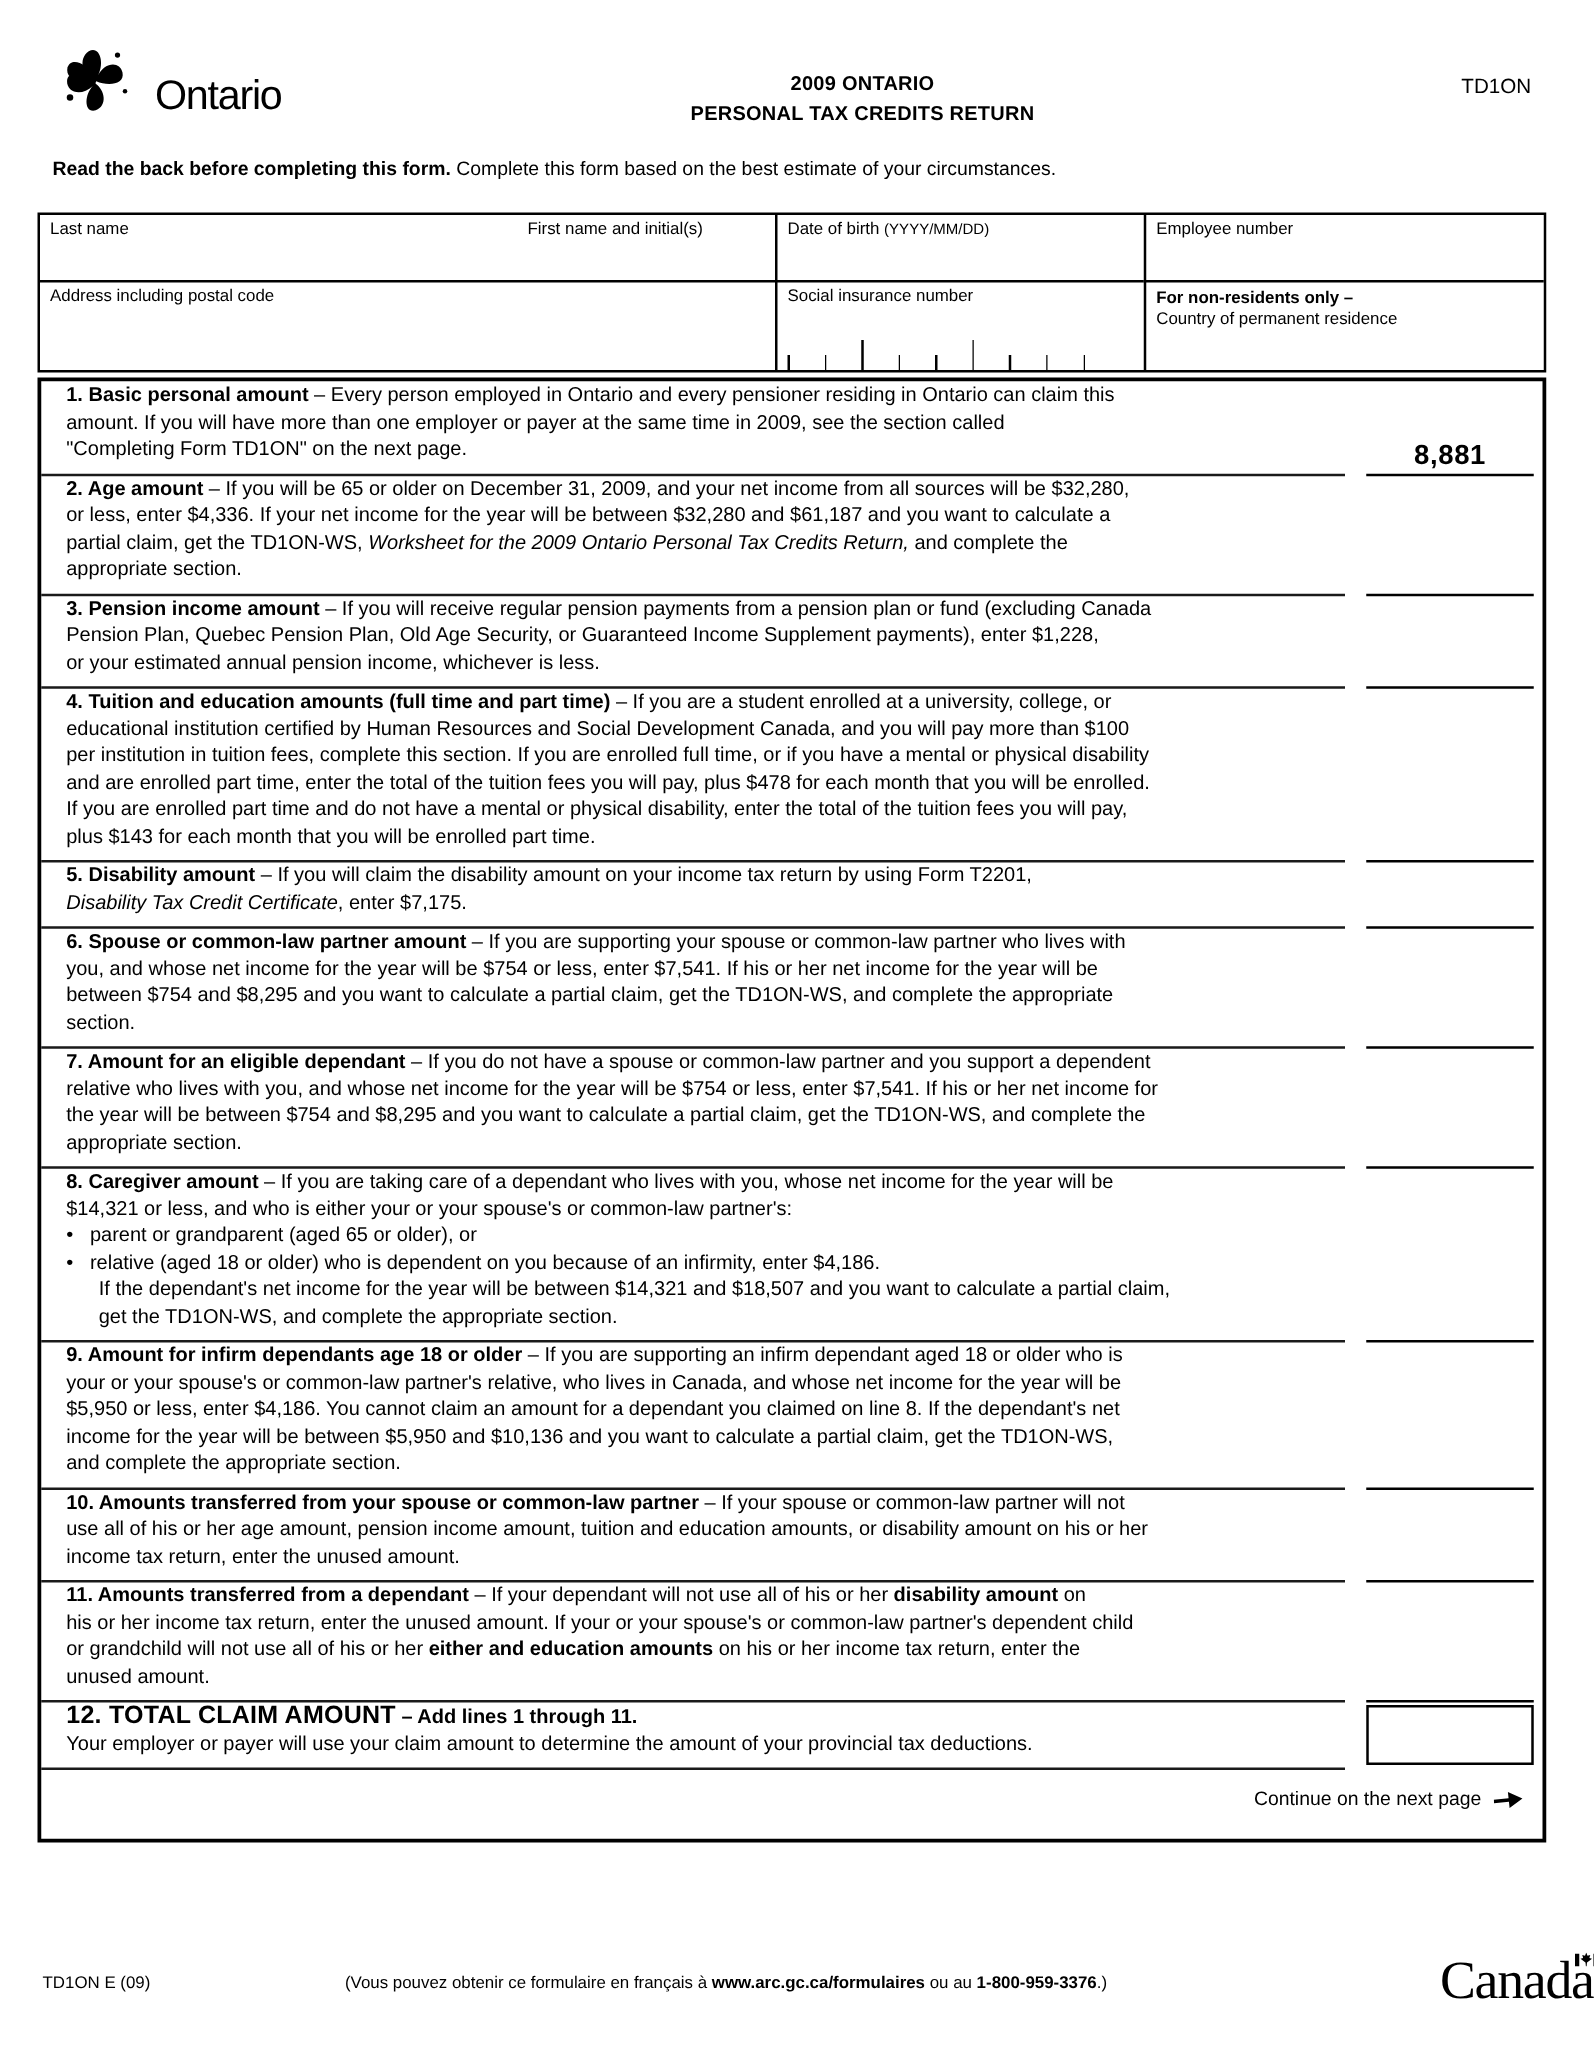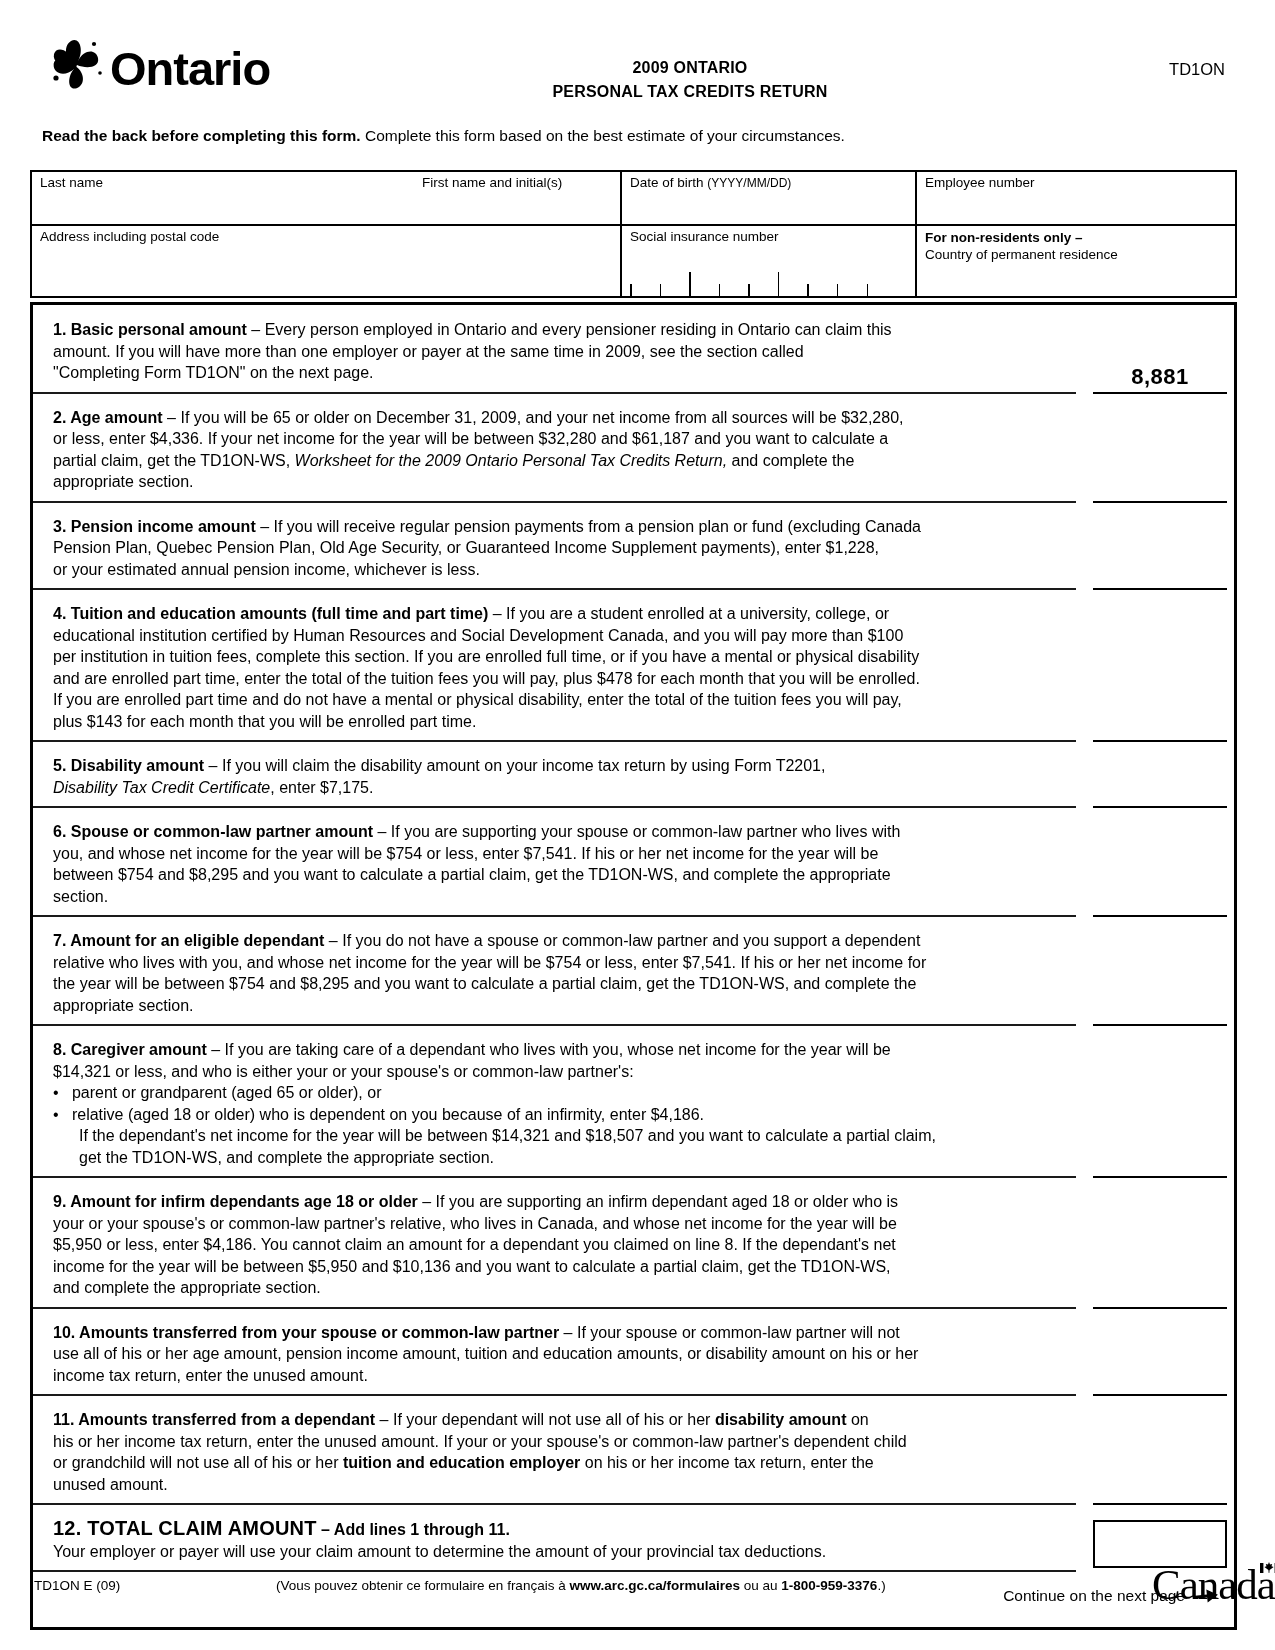--- a/index.html
+++ b/index.html
@@ -7,21 +7,21 @@
     width:1275px;height:1650px;position:relative;background:#ffffff;color:#000;
     font-family:"Liberation Sans",sans-serif;-webkit-font-smoothing:antialiased;
   }
   .b{font-weight:bold}
   .i{font-style:italic}
   .big{font-size:20px;letter-spacing:.2px}
 
   
   .logo{position:absolute;left:44px;top:30px;display:flex;align-items:flex-end;}
   .logo svg{display:block}
-  .logo-text{font-size:47px;font-weight:bold;letter-spacing:-1px;margin-left:2px;line-height:1;padding-bottom:4px;}
+  .logo-text{font-size:33px;font-weight:normal;letter-spacing:-1px;margin-left:16px;line-height:1;padding-bottom:4px;}
   .title{position:absolute;left:330px;width:720px;top:56px;text-align:center;
          font-weight:bold;font-size:16px;line-height:24px;letter-spacing:.2px;}
   .form-code{position:absolute;right:50px;top:60px;font-size:16.5px;}
   .instruction{position:absolute;left:42px;top:127px;font-size:15.5px;}
 
   
   .id-table{position:absolute;left:30px;top:170px;width:1207px;box-sizing:border-box;
             border:2px solid #000;display:grid;grid-template-columns:588px 295px 1fr;
             grid-template-rows:52px 72px;font-size:13.5px;}
   .cell{box-sizing:border-box;padding:3px 8px;position:relative;}
@@ -31,21 +31,21 @@
   .small{font-size:12px}
   .nonres-line{line-height:17px}
   .sin-ticks{position:absolute;bottom:0;left:8px;width:238px;display:flex;
              justify-content:space-between;align-items:flex-end;}
   .tick{width:1.5px;height:12px;background:#000;display:block}
   .tick.tall{height:24px}
 
   
   .main-box{position:absolute;left:30px;top:302px;width:1207px;box-sizing:border-box;
             border:3px solid #000;}
-  .section-row{position:relative;padding:14px 0 9px 0;}
+  .section-row{position:relative;padding:1px 0 9px 0;}
   .section-content{padding-left:20px;width:1010px;font-size:16px;line-height:21.5px;}
   .line{white-space:pre;}
   .line.ind-1{padding-left:26px;}
   .divider{position:absolute;left:0;bottom:-1px;width:1043px;border-bottom:2.5px solid #1a1a1a;}
   .ans-line{position:absolute;right:7px;bottom:-1px;width:134px;border-bottom:2px solid #000;}
   .sec-value{position:absolute;right:7px;bottom:3px;width:134px;text-align:center;
              font-weight:bold;font-size:22px;letter-spacing:.5px;margin-top:24px;}
   .ans-box{position:absolute;right:7px;bottom:3px;width:134px;height:48px;
            border:2.5px solid #000;box-sizing:border-box;background:#fff;}
   .continue-row{height:56px;position:relative;}
@@ -223,21 +223,21 @@
           <div class="line"><span>use all of his or her age amount, pension income amount, tuition and education amounts, or disability amount on his or her</span></div>
           <div class="line"><span>income tax return, enter the unused amount.</span></div>
         </div>
         <div class="ans-line"></div>
         <div class="divider"></div>
       </div>
       <div class="section-row">
         <div class="section-content">
           <div class="line"><span class="b">11. Amounts transferred from a dependant</span><span> – If your dependant will not use all of his or her </span><span class="b">disability amount</span><span> on</span></div>
           <div class="line"><span>his or her income tax return, enter the unused amount. If your or your spouse's or common-law partner's dependent child</span></div>
-          <div class="line"><span>or grandchild will not use all of his or her </span><span class="b">tuition and education employer</span><span> on his or her income tax return, enter the</span></div>
+          <div class="line"><span>or grandchild will not use all of his or her </span><span class="b">either and education amounts</span><span> on his or her income tax return, enter the</span></div>
           <div class="line"><span>unused amount.</span></div>
         </div>
         <div class="ans-line"></div>
         <div class="divider"></div>
       </div>
       <div class="section-row">
         <div class="section-content">
           <div class="line"><span class="b big">12. TOTAL CLAIM AMOUNT</span><span class="b"> – Add lines 1 through 11.</span></div>
           <div class="line"><span>Your employer or payer will use your claim amount to determine the amount of your provincial tax deductions.</span></div>
         </div>

